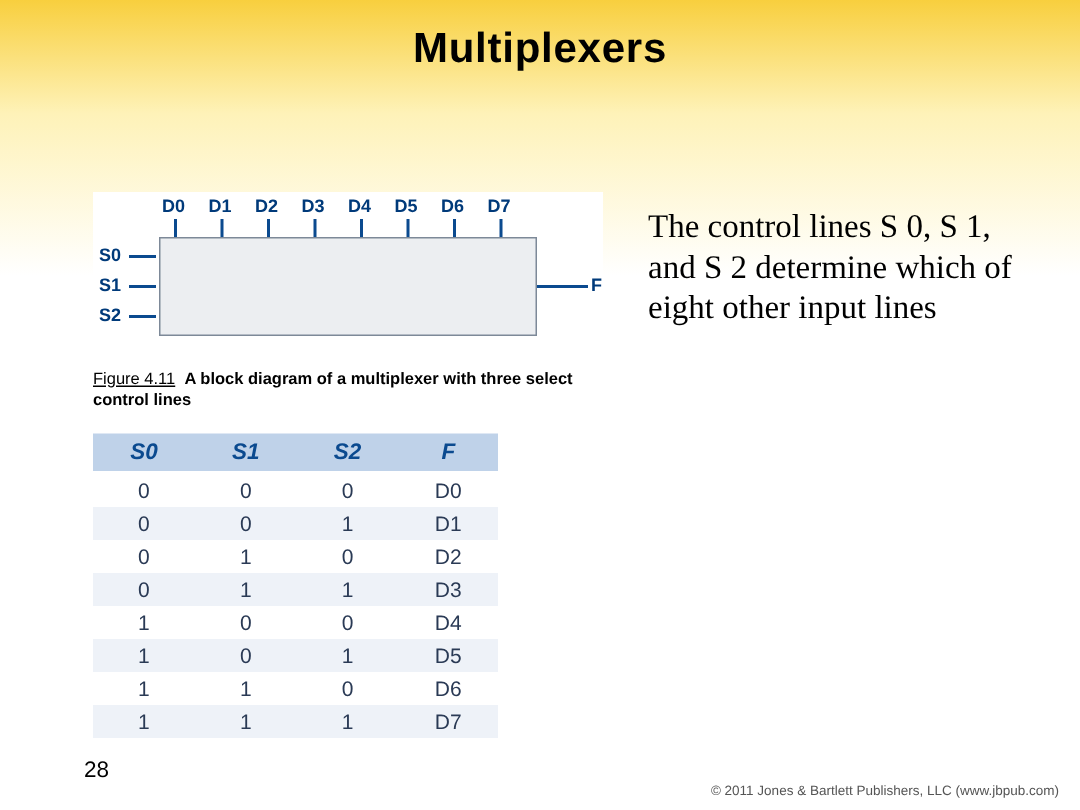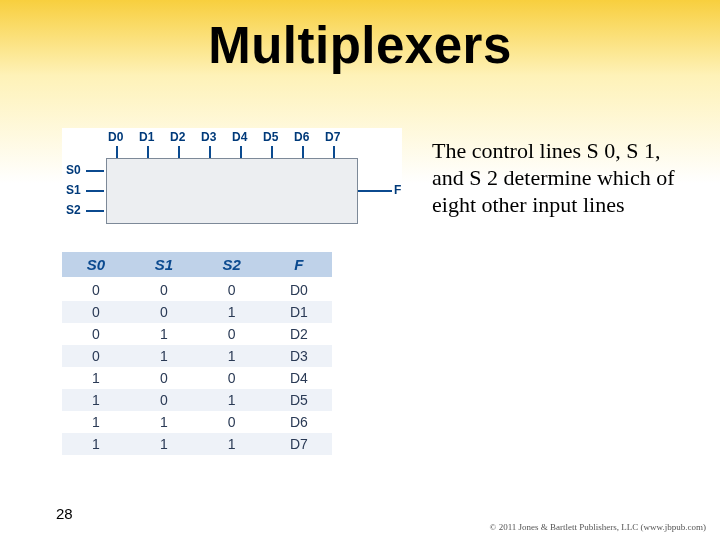--- a/index.html
+++ b/index.html
@@ -7,21 +7,21 @@
   body {
     font-family: Arial, Helvetica, sans-serif;
     background: linear-gradient(to bottom, #f8cf3e 0%, #fef2b8 14%, #ffffff 34%, #ffffff 100%);
     position: relative;
   }
   .title {
     position: absolute;
     top: 16px;
     width: 720px;
     text-align: center;
-    font-size: 51px;
+    font-size: 28px;
     font-weight: bold;
     color: #000;
     letter-spacing: 0.5px;
   }
   .left-col {
     position: absolute;
     left: 62px;
     top: 128px;
     width: 340px;
   }
@@ -138,21 +138,21 @@
     font-size: 15px;
     color: #000;
     margin-left: 20px;
   }
   .copyright {
     position: absolute;
     right: 14px;
     bottom: 8px;
     font-size: 9px;
     color: #555;
-    font-family: Liberation Serif, serif;
+    font-family: Liberation Sans, sans-serif;
   }
 </style>
 </head>
 <body>
 
 <div class="title">Multiplexers</div>
 
 <div class="left-col">
 
   <div class="diagram">
@@ -182,20 +182,24 @@
     <div id="sel-inputs">
         <div class="sel-label" style="top: 35px;">S0</div>
         <div class="sel-tick" style="top: 42px;"></div>
         <div class="sel-label" style="top: 55px;">S1</div>
         <div class="sel-tick" style="top: 62px;"></div>
         <div class="sel-label" style="top: 75px;">S2</div>
         <div class="sel-tick" style="top: 82px;"></div>
       </div>
   </div>
 
+  <div class="caption">
+    <span class="fignum">Figure 4.11</span>
+    <b>&nbsp;<span>A block diagram of a multiplexer with three select control lines</span></b>
+  </div>
 
   <table class="tt">
     <thead>
         <tr id="tt-head">
           <th>S0</th>
           <th>S1</th>
           <th>S2</th>
           <th>F</th>
         </tr>
       </thead>

